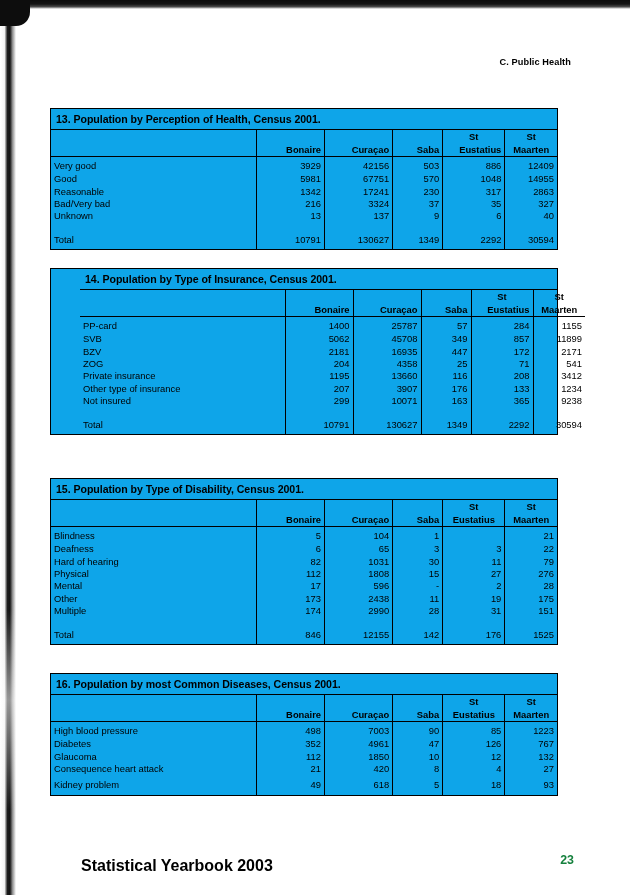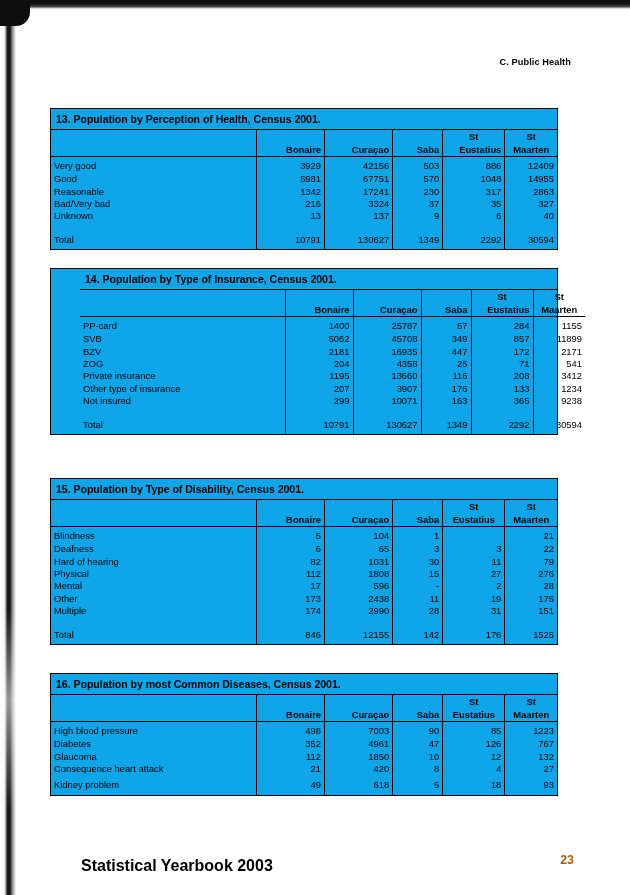--- a/index.html
+++ b/index.html
@@ -123,21 +123,21 @@
     font-weight: bold;
     color: #000;
     margin-left: 29px;
   }
   .footer-page {
     position: absolute;
     right: 56px;
     top: 853px;
     font-size: 12.4px;
     font-weight: bold;
-    color: #a16207;
+    color: #15803d;
   }
 </style>
 </head>
 <body>
 
 <div id="page">
 
   <div class="scan-top"></div>
   <div class="scan-left"></div>
   <div class="scan-left-fade"></div>

